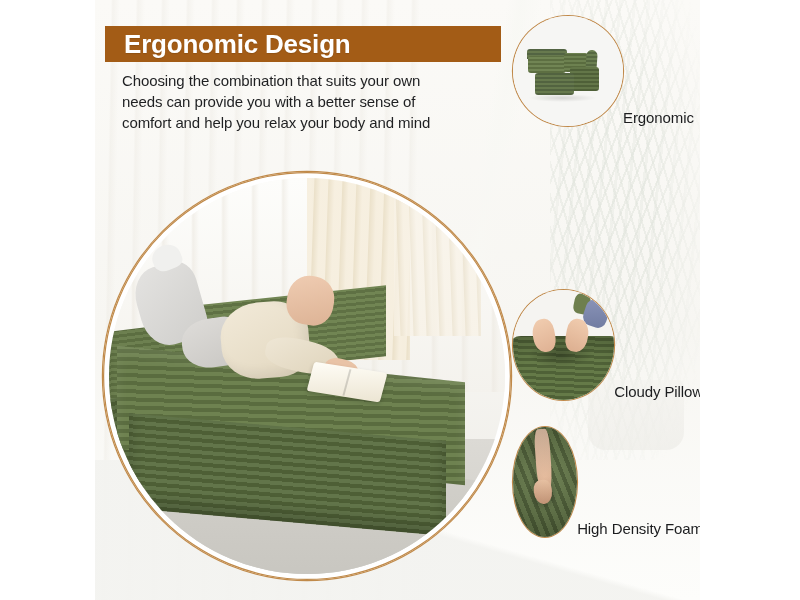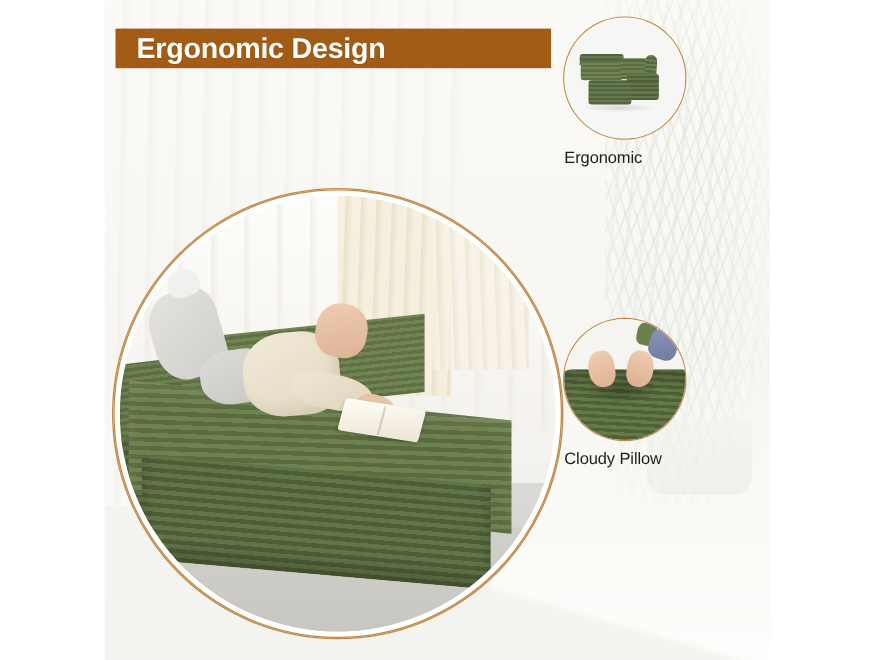--- a/index.html
+++ b/index.html
@@ -233,21 +233,21 @@
   }
 
   
   .features {
     position: absolute; left: 418px; top: 16px;
     width: 190px; height: 575px;
   }
   .feature {
     position: absolute;
     left: 0; width: 190px;
-    display: flex; flex-direction: column; align-items: flex-start;
+    display: flex; flex-direction: row; align-items: flex-end;
   }
   .f1 { top: 0px; }
   .f2 { top: 137px; }
   .f3 { top: 274px; }
   .f4 { top: 411px; }
 
   .f-circle {
     width: 110px; height: 110px;
     border-radius: 50%;
     overflow: hidden;
@@ -395,20 +395,21 @@
     <div class="bg-room"></div>
     <div class="bg-curtains"></div>
     <div class="bg-plant"></div>
     <div class="bg-pot"></div>
     <div class="bg-floor"></div>
 
     <div class="title-bar">
       <span class="title-text">Ergonomic Design</span>
     </div>
 
+    <p class="lede">Choosing the combination that suits your own needs can provide you with a better sense of comfort and help you relax your body and mind</p>
 
     <div class="hero">
       <div class="hero-inner">
         <div class="hero-wall"></div>
         <div class="hero-curtain-warm"></div>
         <div class="hero-curtain-warm2"></div>
         <div class="hero-floor"></div>
         <div class="hero-rug"></div>
 
         <div class="sofa-back"></div>
@@ -454,17 +455,27 @@
           <div class="sleeveG"></div>
           <div class="sleeve"></div>
           <div class="cush"></div>
           <div class="cushDip"></div>
           <div class="handL"></div>
           <div class="handR"></div>
         </div>
         <div class="f-label">Cloudy Pillow</div>
       </div>
 
+      <div class="feature f4">
+        <div class="f-circle t4">
+          <div class="t4-bg"></div>
+          <div class="press"></div>
+          <div class="foot"></div>
+          <div class="heel"></div>
+          <div class="vign"></div>
+        </div>
+        <div class="f-label">High Density Foam</div>
+      </div>
 
     </div>
 
   </div>
 </div>
 
 </body></html>

